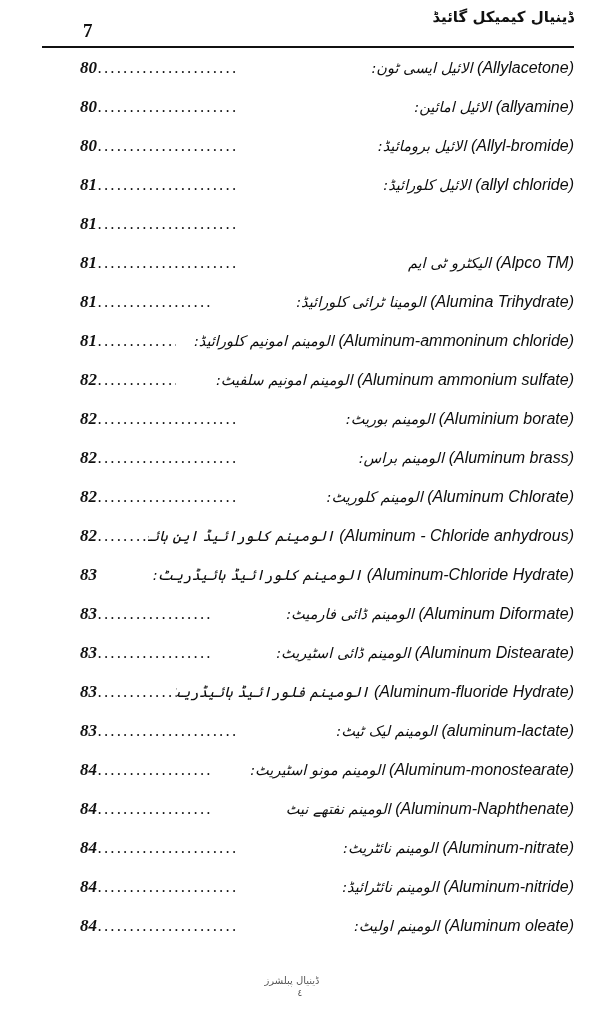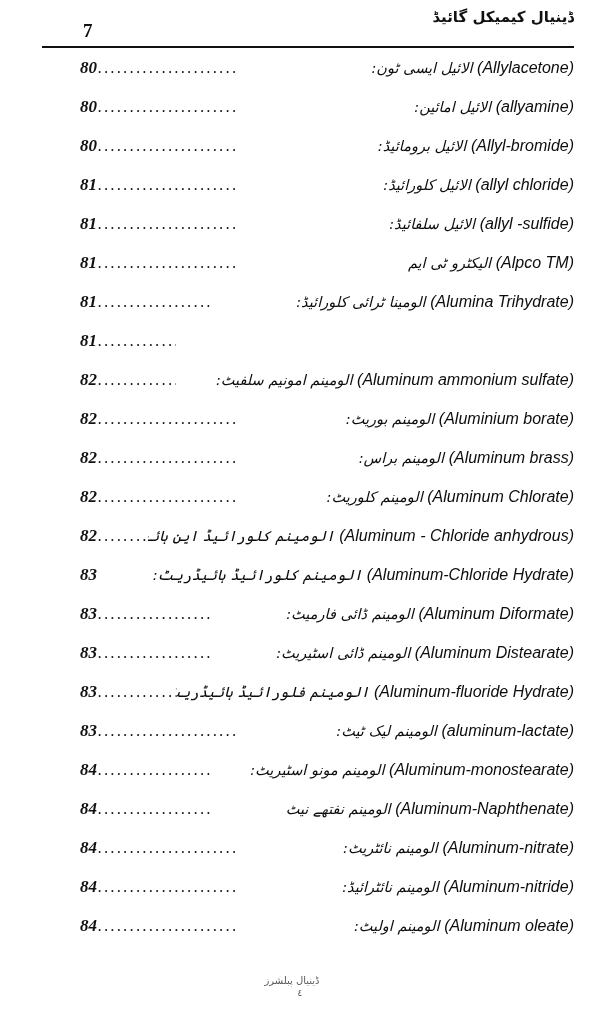--- a/index.html
+++ b/index.html
@@ -164,38 +164,38 @@
 
     <div class="entry">
       <div class="num">81</div>
       <div class="dots w-lg">....................................................</div>
       <div class="text"><span class="eng">(allyl chloride)</span> <span>الائیل کلورائیڈ:</span></div>
     </div>
 
     <div class="entry">
       <div class="num">81</div>
       <div class="dots w-lg">....................................................</div>
-      <div class="text"><span class="eng">(allyl -sulfide)</span> <span>الائیل سلفائیڈ:</span></div>
     </div>
 
     <div class="entry">
       <div class="num">81</div>
       <div class="dots w-lg">....................................................</div>
       <div class="text"><span class="eng">(Alpco TM)</span> <span>الیکٹرو ٹی ایم</span></div>
     </div>
 
     <div class="entry">
       <div class="num">81</div>
       <div class="dots w-md">....................................................</div>
       <div class="text"><span class="eng">(Alumina Trihydrate)</span> <span>الومینا ٹرائی کلورائیڈ:</span></div>
     </div>
 
     <div class="entry">
       <div class="num">81</div>
       <div class="dots w-sm">....................................................</div>
+      <div class="text"><span class="eng">(Aluminum-ammoninum chloride)</span> <span>الومینم امونیم کلورائیڈ:</span></div>
     </div>
 
     <div class="entry">
       <div class="num">82</div>
       <div class="dots w-sm">....................................................</div>
       <div class="text"><span class="eng">(Aluminum ammonium sulfate)</span> <span>الومینم امونیم سلفیٹ:</span></div>
     </div>
 
     <div class="entry">
       <div class="num">82</div>

